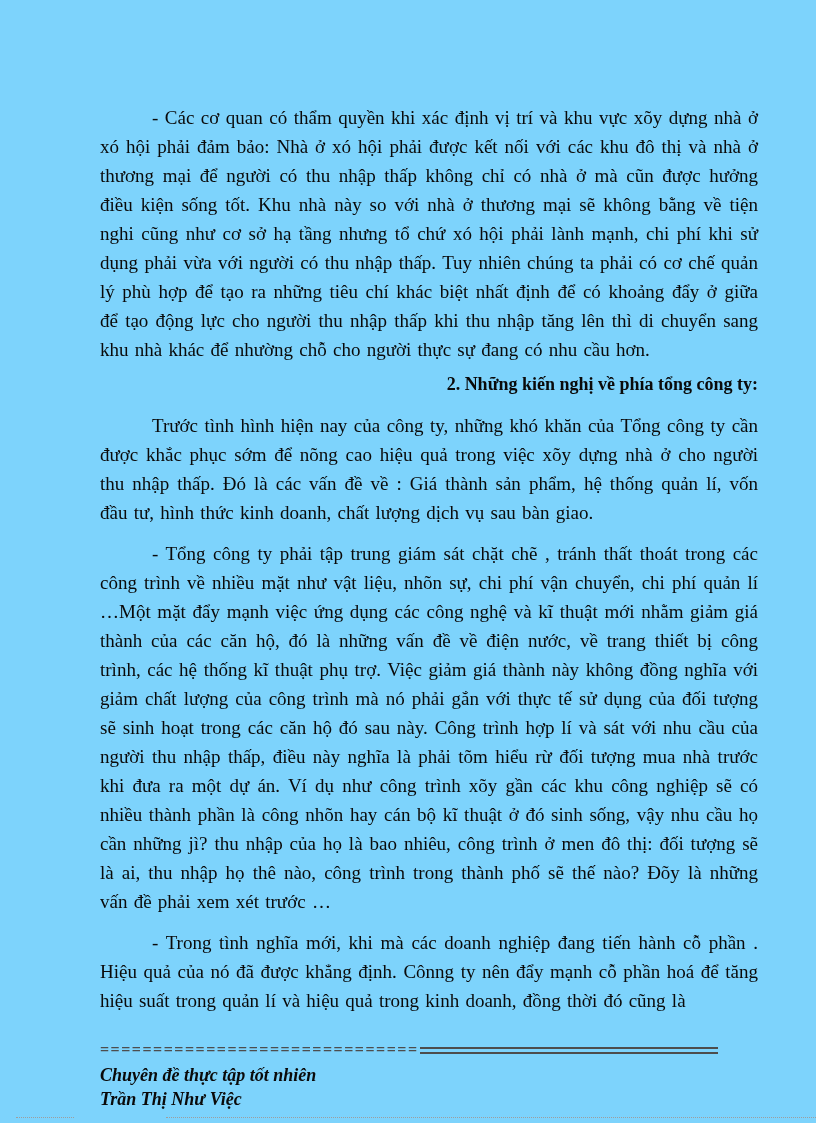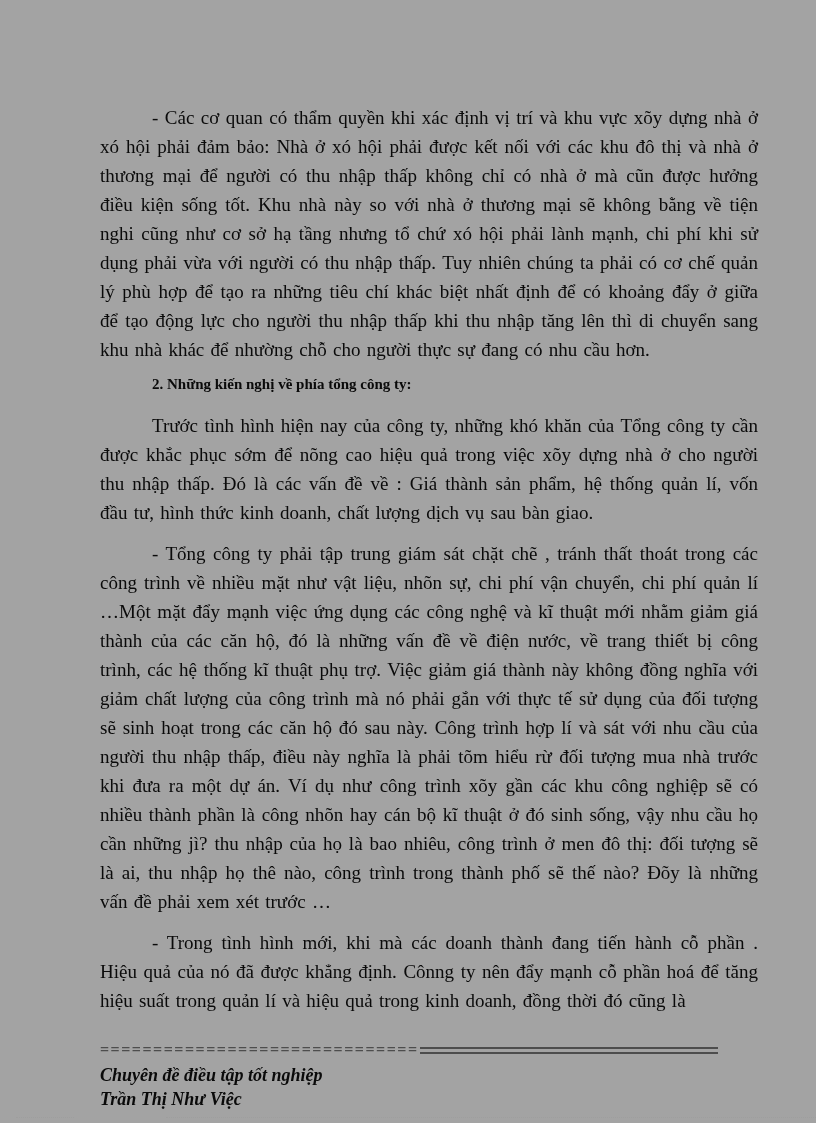--- a/index.html
+++ b/index.html
@@ -11,21 +11,21 @@
     width: 816px;
     height: 1123px;
     position: relative;
     overflow: hidden;
     font-family: "Liberation Serif", serif;
     color: #0a0a0a;
   }
   .page {
     position: absolute;
     inset: 0;
-    background: #a3a3a3;
+    background: #7dd3fc;
   }
   .content {
     position: absolute;
     left: 100px;
     top: 103px;
     width: 658px;
   }
   .para {
     margin: 0;
     padding: 0;
@@ -34,24 +34,24 @@
     text-align: justify;
     text-indent: 52px;
     word-spacing: 1.5px;
   }
   .para + .para, .heading + .para {
     margin-top: 12px;
   }
   .heading {
     margin: 5px 0 0 0;
     padding-left: 52px;
-    font-size: 15px;
+    font-size: 18px;
     line-height: 30px;
     font-weight: bold;
-    text-align: left;
+    text-align: right;
   }
   .footer {
     position: absolute;
     left: 100px;
     top: 1043px;
     width: 618px;
   }
   .divider {
     display: flex;
     align-items: center;
@@ -97,28 +97,28 @@
 
   <div class="content">
     <p class="para">- Các cơ quan có thẩm quyền khi xác định vị trí và khu vực xõy dựng nhà ở xó hội phải đảm bảo: Nhà ở xó hội phải được kết nối với các khu đô thị và nhà ở thương mại để người có thu nhập thấp không chỉ có nhà ở mà cũn được hưởng điều kiện sống tốt. Khu nhà này so với nhà ở thương mại sẽ không bằng về tiện nghi cũng như cơ sở hạ tầng nhưng tổ chứ xó hội phải lành mạnh, chi phí khi sử dụng phải vừa với người có thu nhập thấp. Tuy nhiên chúng ta phải có cơ chế quản lý phù hợp để tạo ra những tiêu chí khác biệt nhất định để có khoảng đẩy ở giữa để tạo động lực cho người thu nhập thấp khi thu nhập tăng lên thì di chuyển sang khu nhà khác để nhường chỗ cho người thực sự đang có nhu cầu hơn.</p>
 
     <h2 class="heading">2. Những kiến nghị về phía tổng công ty:</h2>
 
     <p class="para">Trước tình hình hiện nay của công ty, những khó khăn của Tổng công ty cần được khắc phục sớm để nõng cao hiệu quả trong việc xõy dựng nhà ở cho người thu nhập thấp. Đó là các vấn đề về : Giá thành sản phẩm, hệ thống quản lí, vốn đầu tư, hình thức kinh doanh, chất lượng dịch vụ sau bàn giao.</p>
 
     <p class="para">- Tổng công ty phải tập trung giám sát chặt chẽ , tránh thất thoát trong các công trình về nhiều mặt như vật liệu, nhõn sự, chi phí vận chuyển, chi phí quản lí …Một mặt đẩy mạnh việc ứng dụng các công nghệ và kĩ thuật mới nhằm giảm giá thành của các căn hộ, đó là những vấn đề về điện nước, về trang thiết bị công trình, các hệ thống kĩ thuật phụ trợ. Việc giảm giá thành này không đồng nghĩa với giảm chất lượng của công trình mà nó phải gắn với thực tế sử dụng của đối tượng sẽ sinh hoạt trong các căn hộ đó sau này. Công trình hợp lí và sát với nhu cầu của người thu nhập thấp, điều này nghĩa là phải tõm hiểu rừ đối tượng mua nhà trước khi đưa ra một dự án. Ví dụ như công trình xõy gần các khu công nghiệp sẽ có nhiều thành phần là công nhõn hay cán bộ kĩ thuật ở đó sinh sống, vậy nhu cầu họ cần những jì? thu nhập của họ là bao nhiêu, công trình ở men đô thị: đối tượng sẽ là ai, thu nhập họ thê nào, công trình trong thành phố sẽ thế nào? Đõy là những vấn đề phải xem xét trước …</p>
 
-    <p class="para">- Trong tình hình mới, khi mà các doanh thành đang tiến hành cỗ phần . Hiệu quả của nó đã được khẳng định. Cônng ty nên đẩy mạnh cỗ phần hoá để tăng hiệu suất trong quản lí và hiệu quả trong kinh doanh, đồng thời đó cũng là</p>
+    <p class="para">- Trong tình nghĩa mới, khi mà các doanh nghiệp đang tiến hành cỗ phần . Hiệu quả của nó đã được khẳng định. Cônng ty nên đẩy mạnh cỗ phần hoá để tăng hiệu suất trong quản lí và hiệu quả trong kinh doanh, đồng thời đó cũng là</p>
   </div>
 
   <div class="footer">
     <div class="divider">
       <span class="equals-run">==============================</span>
       <span class="double-rule"></span>
     </div>
-    <div class="footer-title">Chuyên đề điều tập tốt nghiệp</div>
+    <div class="footer-title">Chuyên đề thực tập tốt nhiên</div>
     <div class="footer-author">Trần Thị Như Việc</div>
   </div>
 
   <div class="dotted-seg dotted-left"></div>
   <div class="dotted-seg dotted-right"></div>
 
 </div>
 
 </body></html>

